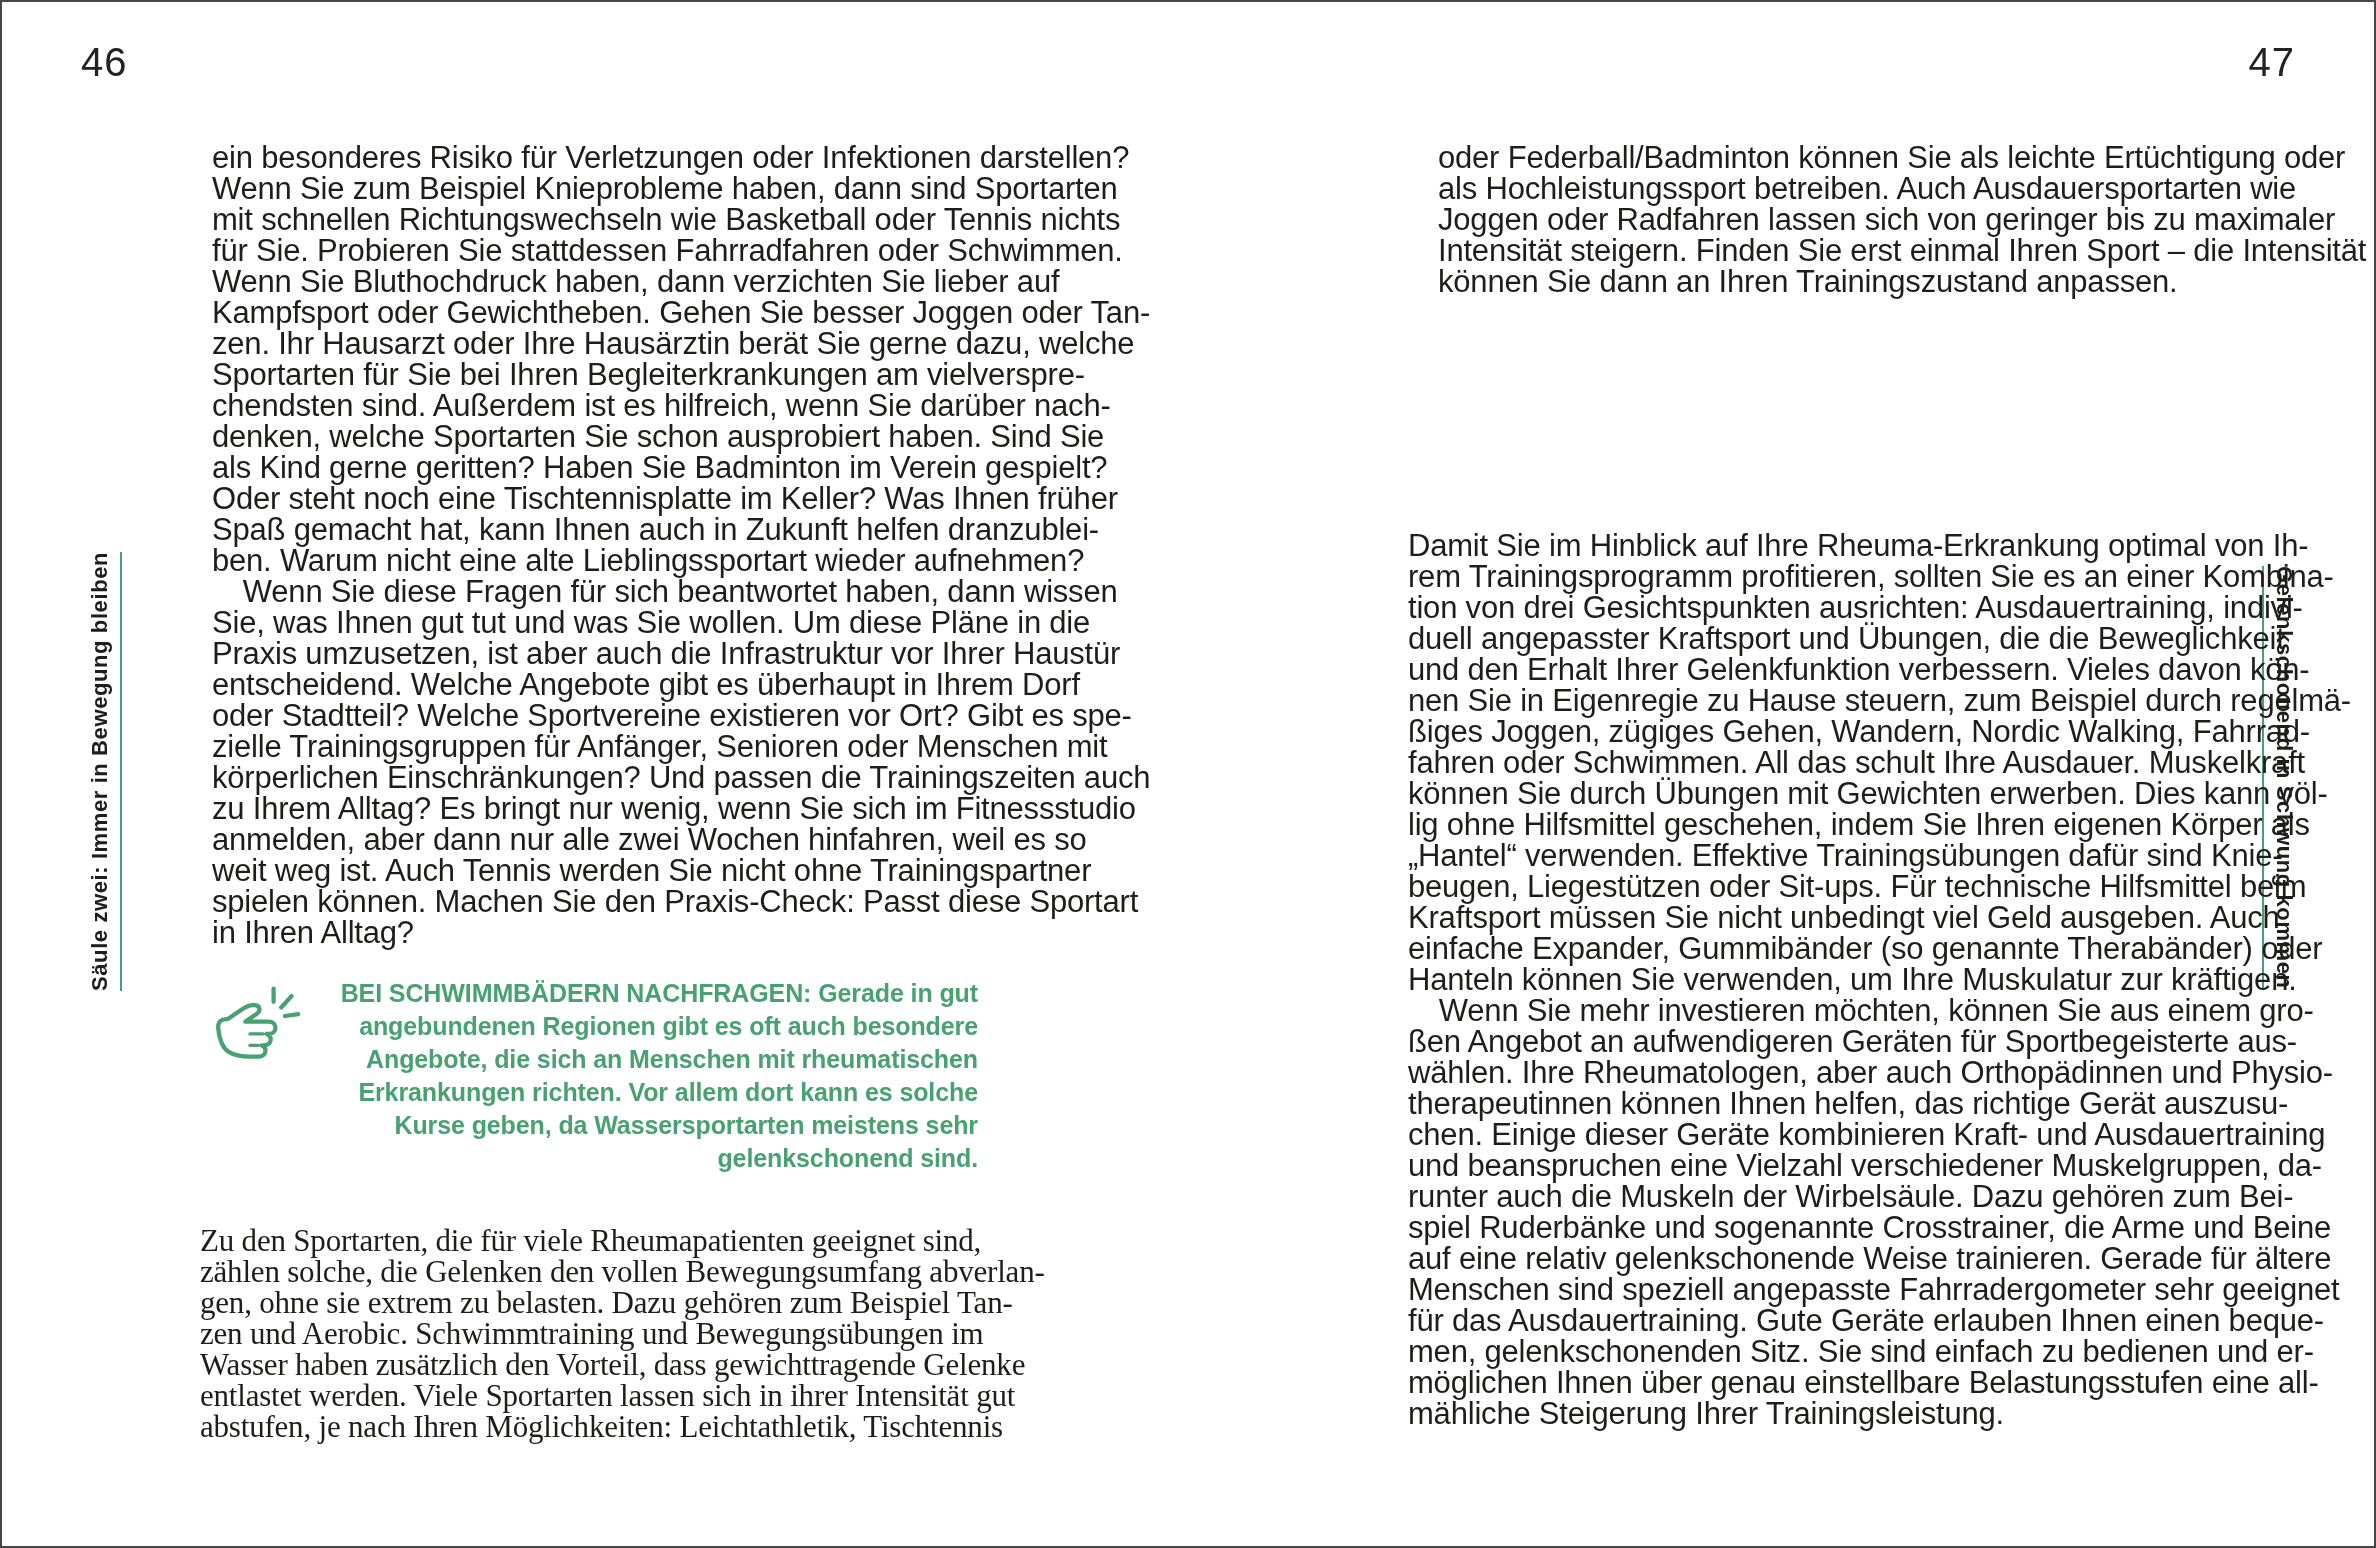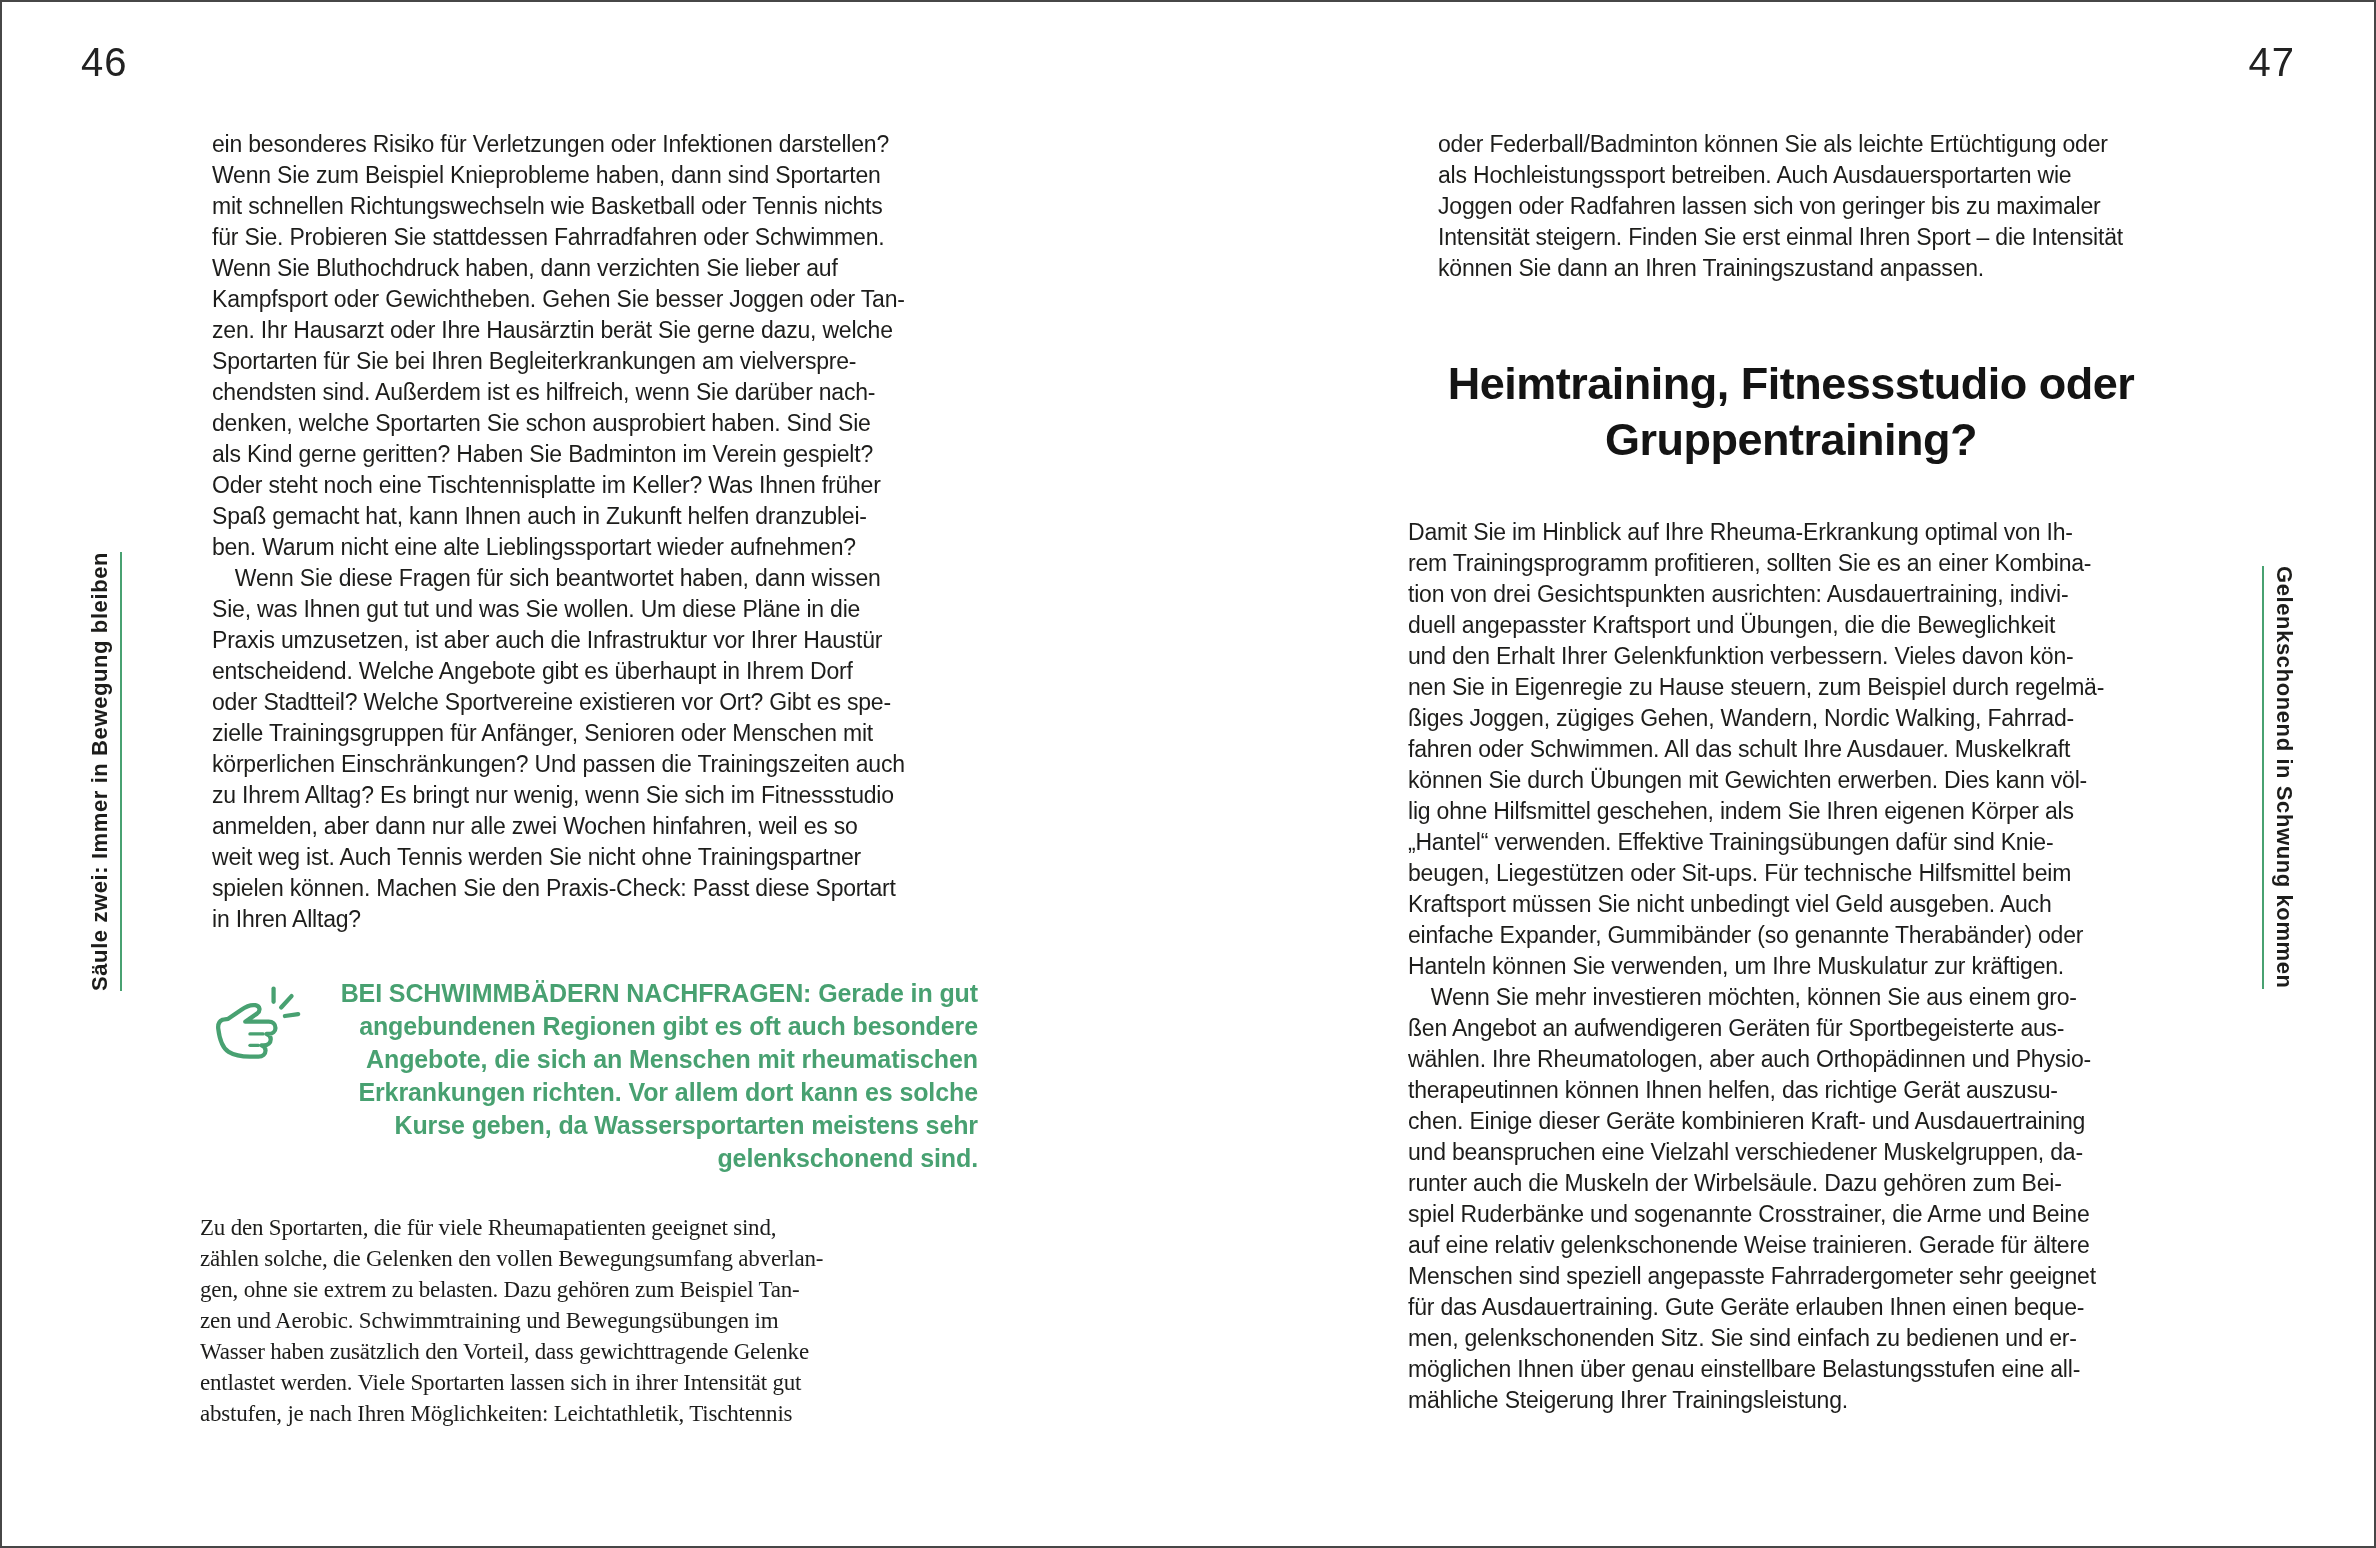--- a/index.html
+++ b/index.html
@@ -15,25 +15,26 @@
   }
   .pagenum{
     position:absolute;top:38px;
     font-size:40px;font-weight:400;letter-spacing:1px;color:#222;
   }
   #pagenum-left{left:79px;}
   #pagenum-right{right:79px;}
 
   .bodytext{
     position:absolute;
-    font-size:23px;
+    font-size:31px;
     line-height:31px;
     letter-spacing:-0.2px;
     white-space:pre;
     color:#1d1d1b;
+    margin-top:13px;
   }
   #left-para-1{left:210px;top:127px;width:752px;}
   #left-para-2{left:198px;top:1210px;width:752px;font-family:Liberation Serif, serif;}
   #right-intro{left:1436px;top:127px;width:782px;}
   #right-body{left:1406px;top:515px;width:782px;}
 
   #right-heading{
     position:absolute;
     left:1398px;top:354px;width:782px;
     font-size:45px;line-height:56px;font-weight:700;
@@ -167,22 +168,20 @@
   <div id="pagenum-right" class="pagenum">47</div>
 
   <div id="sidebar-right" class="sidebar">Gelenkschonend in Schwung kommen</div>
 
   <div id="right-intro" class="bodytext">oder Federball/Badminton können Sie als leichte Ertüchtigung oder
 als Hochleistungssport betreiben. Auch Ausdauersportarten wie
 Joggen oder Radfahren lassen sich von geringer bis zu maximaler
 Intensität steigern. Finden Sie erst einmal Ihren Sport – die Intensität
 können Sie dann an Ihren Trainingszustand anpassen.</div>
 
-  <div id="right-heading">Heimtraining, Fitnessstudio oder
-Gruppentraining?</div>
 
   <div id="right-body" class="bodytext">Damit Sie im Hinblick auf Ihre Rheuma-Erkrankung optimal von Ih-
 rem Trainingsprogramm profitieren, sollten Sie es an einer Kombina-
 tion von drei Gesichtspunkten ausrichten: Ausdauertraining, indivi-
 duell angepasster Kraftsport und Übungen, die die Beweglichkeit
 und den Erhalt Ihrer Gelenkfunktion verbessern. Vieles davon kön-
 nen Sie in Eigenregie zu Hause steuern, zum Beispiel durch regelmä-
 ßiges Joggen, zügiges Gehen, Wandern, Nordic Walking, Fahrrad-
 fahren oder Schwimmen. All das schult Ihre Ausdauer. Muskelkraft
 können Sie durch Übungen mit Gewichten erwerben. Dies kann völ-

